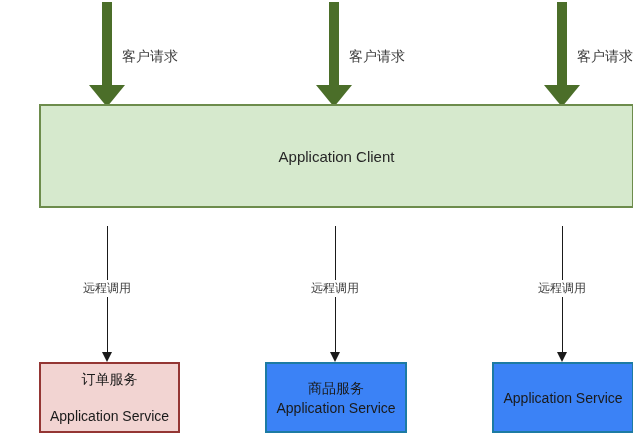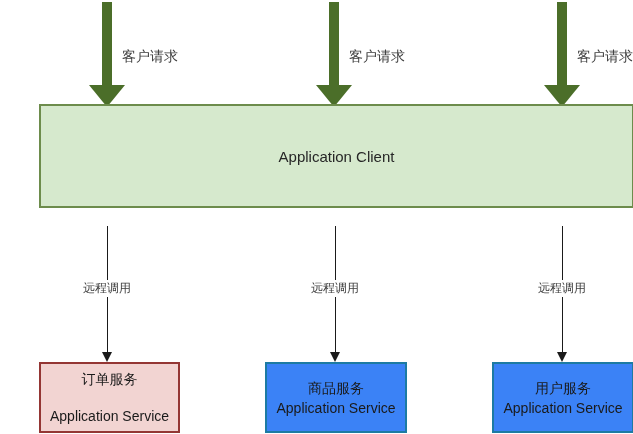--- a/index.html
+++ b/index.html
@@ -184,17 +184,16 @@
 
   <div class="service-box svc-red svc-1">
     <span class="svc-name">订单服务</span>
     <span class="svc-type">Application Service</span>
   </div>
   <div class="service-box svc-blue svc-2">
     <span class="svc-name">商品服务</span>
     <span class="svc-type">Application Service</span>
   </div>
   <div class="service-box svc-blue svc-3">
-    <span class="svc-name">用户服务</span>
     <span class="svc-type">Application Service</span>
   </div>
 
 </div>
 
 </body></html>

